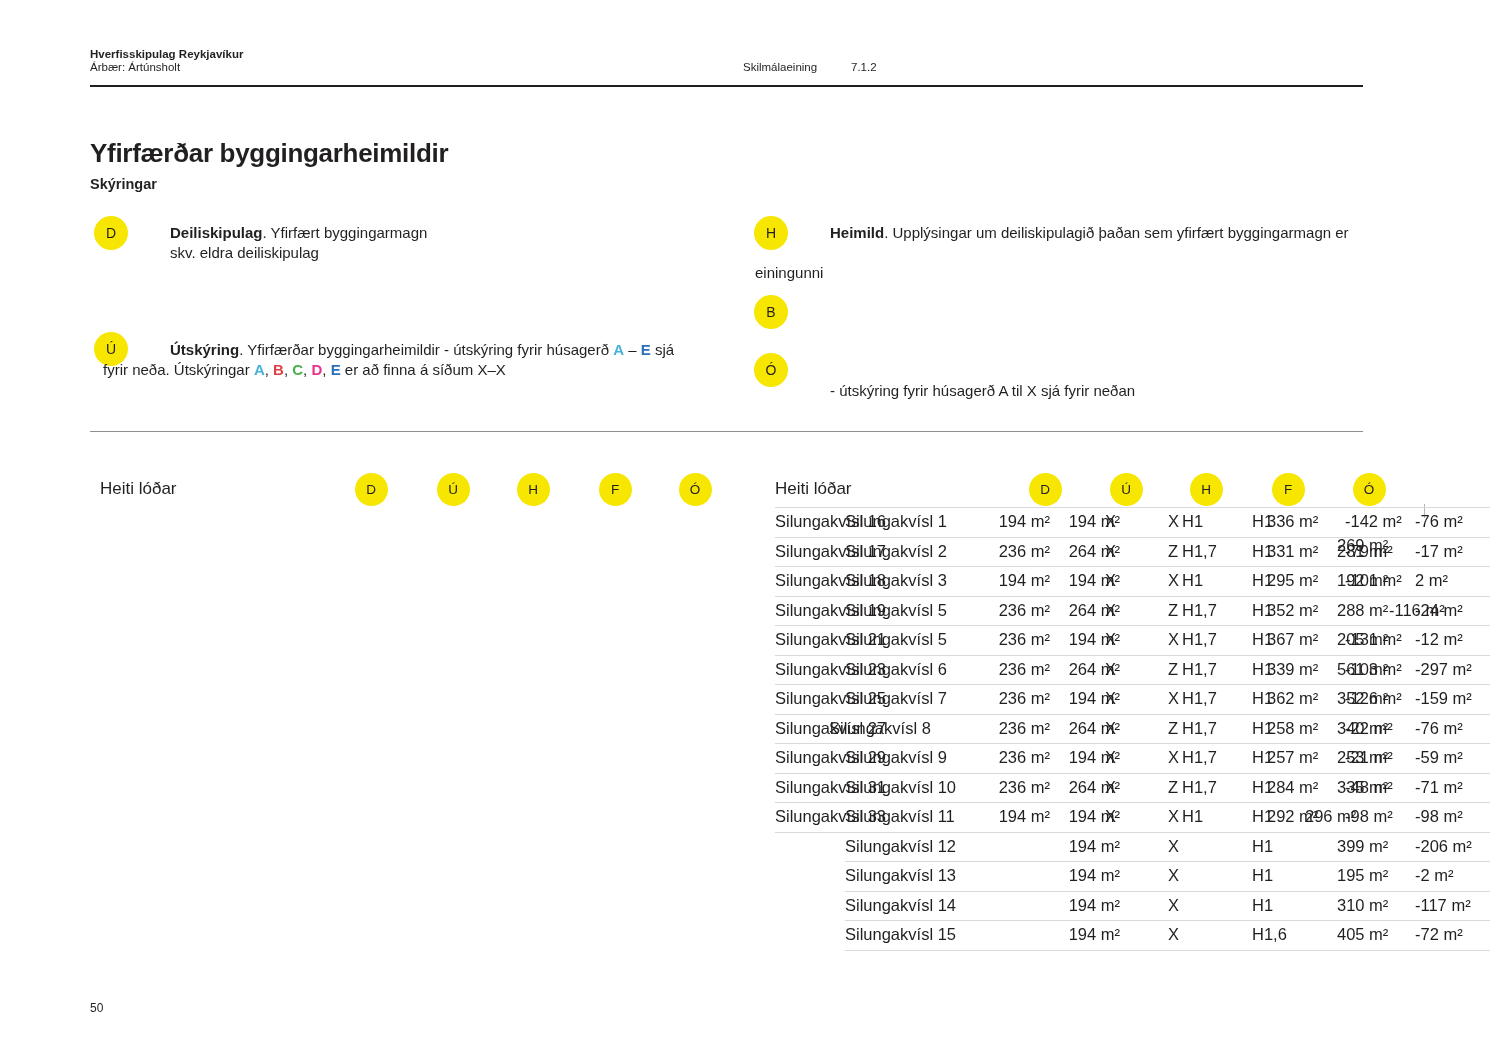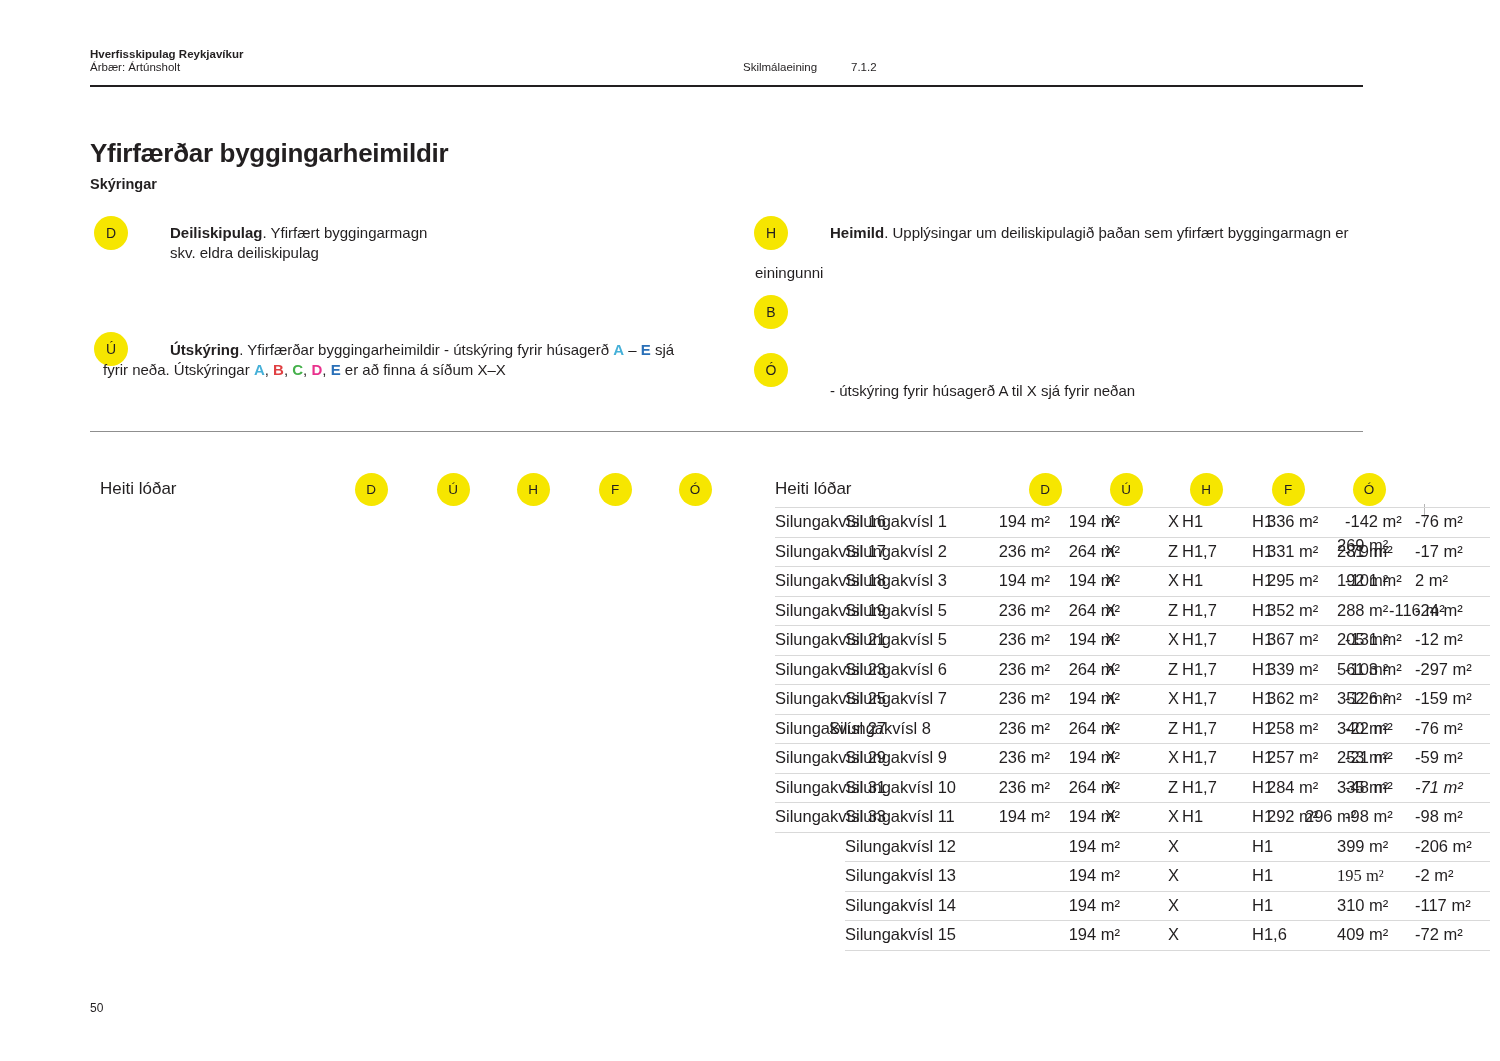--- a/index.html
+++ b/index.html
@@ -261,21 +261,21 @@
         <span class="cell" style="left: 482px;">H1</span>
         <span class="cell" style="left: 567px;">253 m²</span>
         <span class="cell" style="left: 645px;">-59 m²</span>
       </div>
       <div class="trow" style="top: 265.5px;">
         <span class="cell" style="left: 75px;">Silungakvísl 10</span>
         <span class="cell" style="left: 240px; width: 110px; text-align: right;">264 m²</span>
         <span class="cell" style="left: 398px;">Z</span>
         <span class="cell" style="left: 482px;">H1</span>
         <span class="cell" style="left: 567px;">335 m²</span>
-        <span class="cell" style="left: 645px; font-style: italic;">-71 m²</span>
+        <span class="cell" style="left: 645px;">-71 m²</span>
       </div>
       <div class="trow" style="top: 295px;">
         <span class="cell" style="left: 75px;">Silungakvísl 11</span>
         <span class="cell" style="left: 240px; width: 110px; text-align: right;">194 m²</span>
         <span class="cell" style="left: 398px;">X</span>
         <span class="cell" style="left: 482px;">H1</span>
         <span class="cell" style="left: 535px;">296 m²</span>
         <span class="cell" style="left: 645px;">-98 m²</span>
       </div>
       <div class="trow" style="top: 324.5px;">
@@ -284,35 +284,35 @@
         <span class="cell" style="left: 398px;">X</span>
         <span class="cell" style="left: 482px;">H1</span>
         <span class="cell" style="left: 567px;">399 m²</span>
         <span class="cell" style="left: 645px;">-206 m²</span>
       </div>
       <div class="trow" style="top: 354px;">
         <span class="cell" style="left: 75px;">Silungakvísl 13</span>
         <span class="cell" style="left: 240px; width: 110px; text-align: right;">194 m²</span>
         <span class="cell" style="left: 398px;">X</span>
         <span class="cell" style="left: 482px;">H1</span>
-        <span class="cell" style="left: 567px; font-family: Liberation Serif, serif;">195 m²</span>
+        <span class="cell" style="left: 567px;">195 m²</span>
         <span class="cell" style="left: 645px;">-2 m²</span>
       </div>
       <div class="trow" style="top: 383.5px;">
         <span class="cell" style="left: 75px;">Silungakvísl 14</span>
         <span class="cell" style="left: 240px; width: 110px; text-align: right;">194 m²</span>
         <span class="cell" style="left: 398px;">X</span>
         <span class="cell" style="left: 482px;">H1</span>
         <span class="cell" style="left: 567px;">310 m²</span>
         <span class="cell" style="left: 645px;">-117 m²</span>
       </div>
       <div class="trow" style="top: 413px;">
         <span class="cell" style="left: 75px;">Silungakvísl 15</span>
         <span class="cell" style="left: 240px; width: 110px; text-align: right;">194 m²</span>
         <span class="cell" style="left: 398px;">X</span>
         <span class="cell" style="left: 482px;">H1,6</span>
-        <span class="cell" style="left: 567px;">409 m²</span>
+        <span class="cell" style="left: 567px;">405 m²</span>
         <span class="cell" style="left: 645px;">-72 m²</span>
       </div>
     </div>
 
   <div class="abs pageno">50</div>
 </div>
 
 </body></html>

